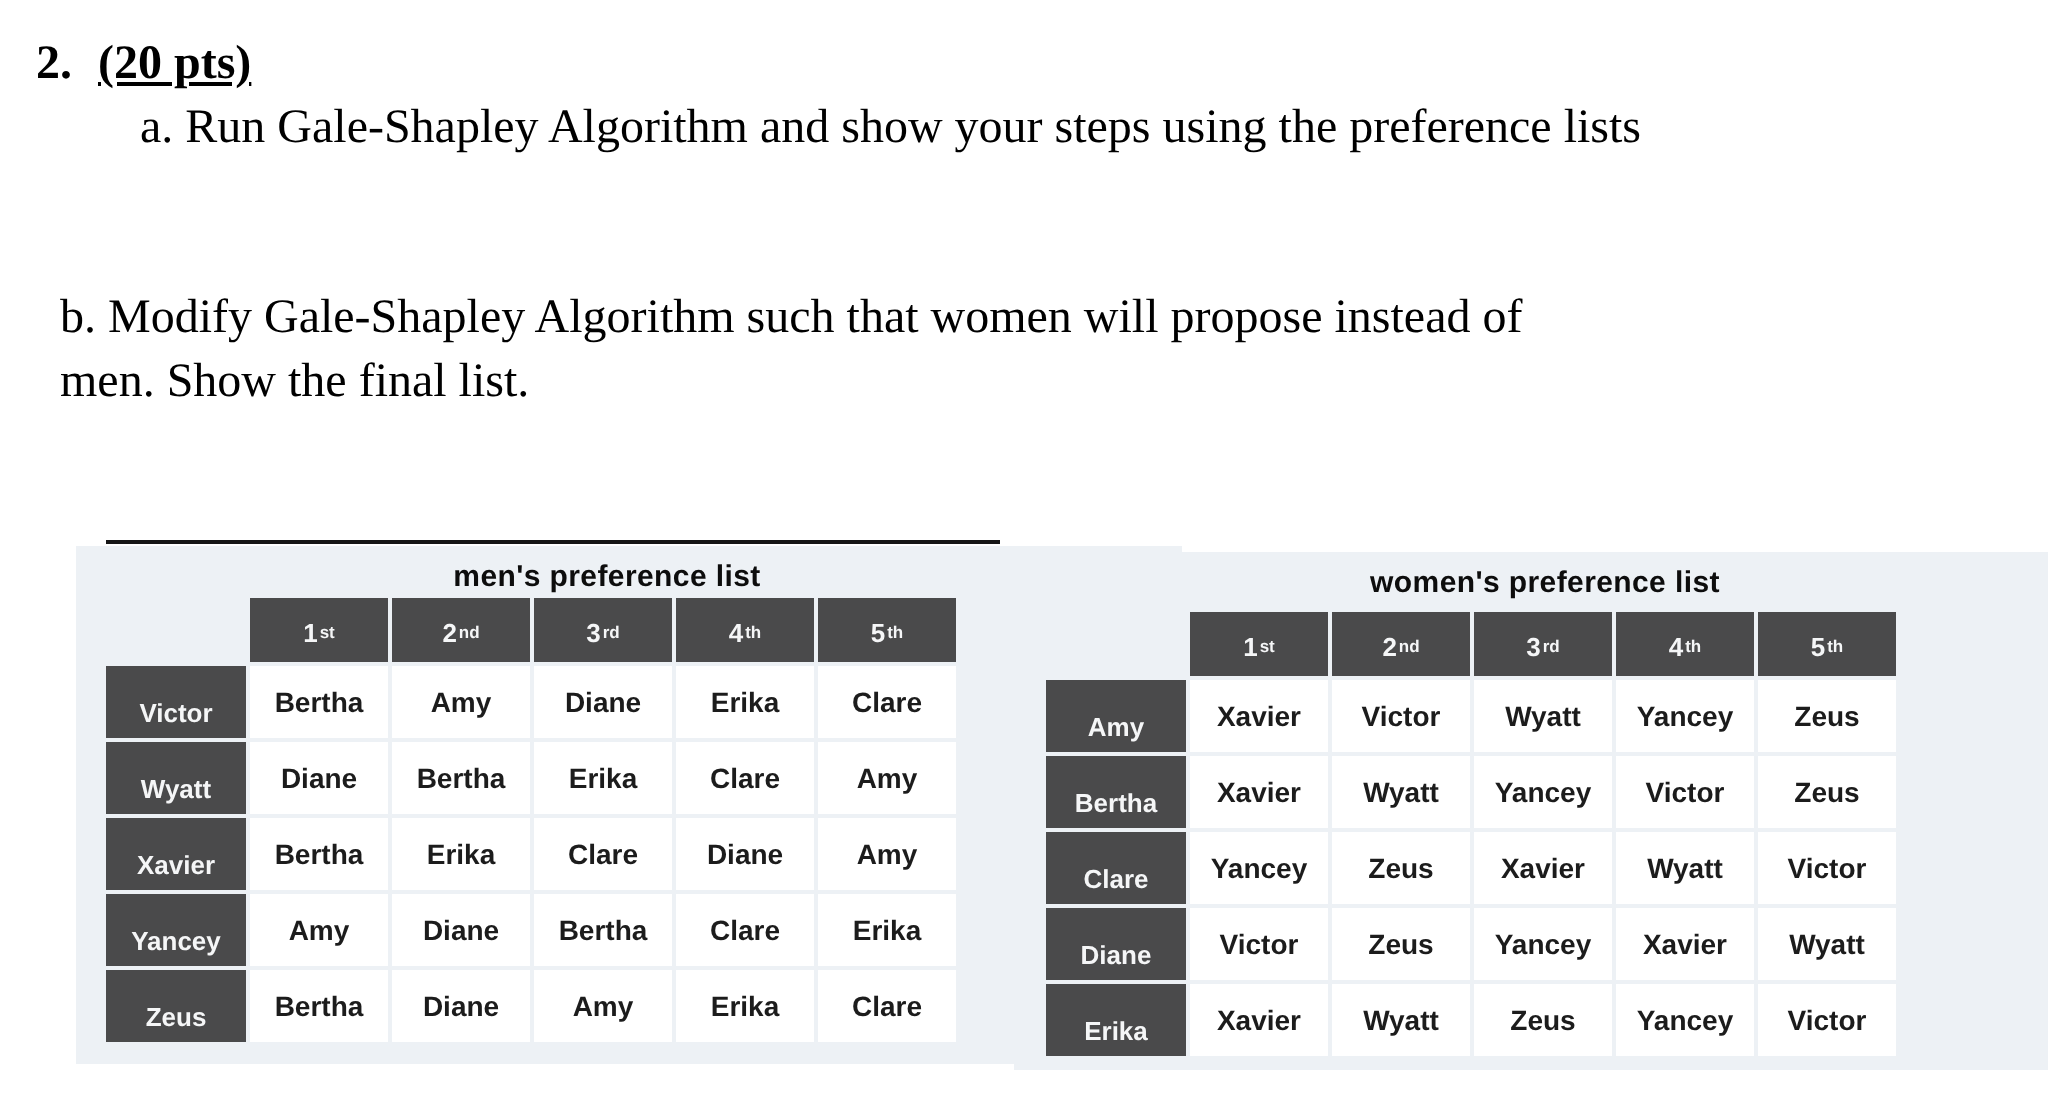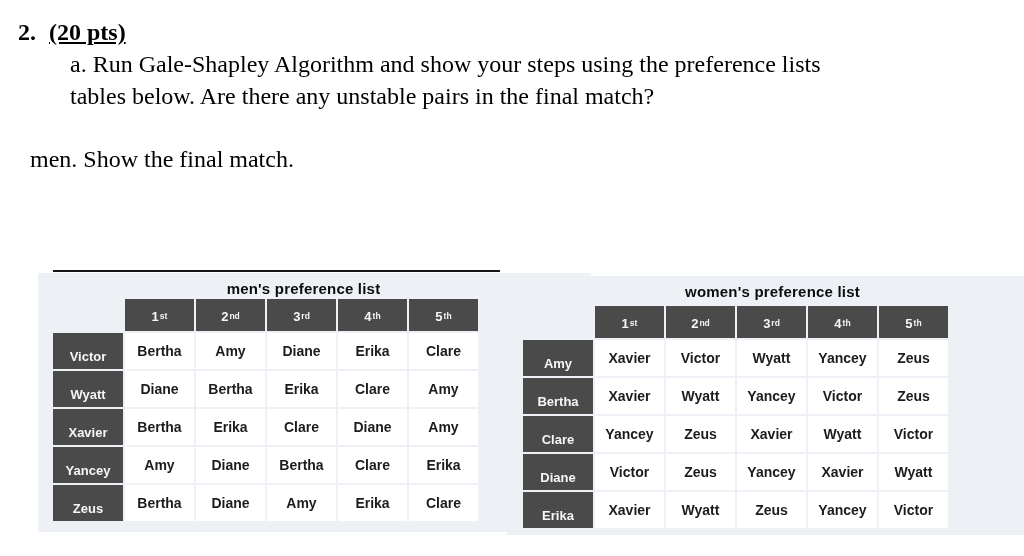--- a/index.html
+++ b/index.html
@@ -100,25 +100,25 @@
 </head>
 <body>
 
 <div class="prose heading">
   <span>2.</span>
   <span class="pts">(20 pts)</span>
 </div>
 
 <div class="prose para-a">
   <div>a. Run Gale-Shapley Algorithm and show your steps using the preference lists</div>
-  <div>tables below. Are there any unstable pairs in the final match?</div>
 </div>
 
 <div class="prose para-b">
-  <div>men. Show the final match.</div>
+  <div>b. Modify Gale-Shapley Algorithm such that women will propose instead of</div>
+  <div>men. Show the final list.</div>
 </div>
 
 <div class="rule-line"></div>
 
 <div class="panel panel-men">
   <div class="tbl-title">men's preference list</div>
   <div class="grid">
       <div class="cell corner"></div>
       <div class="cell dark rank">
         <span>1</span>

